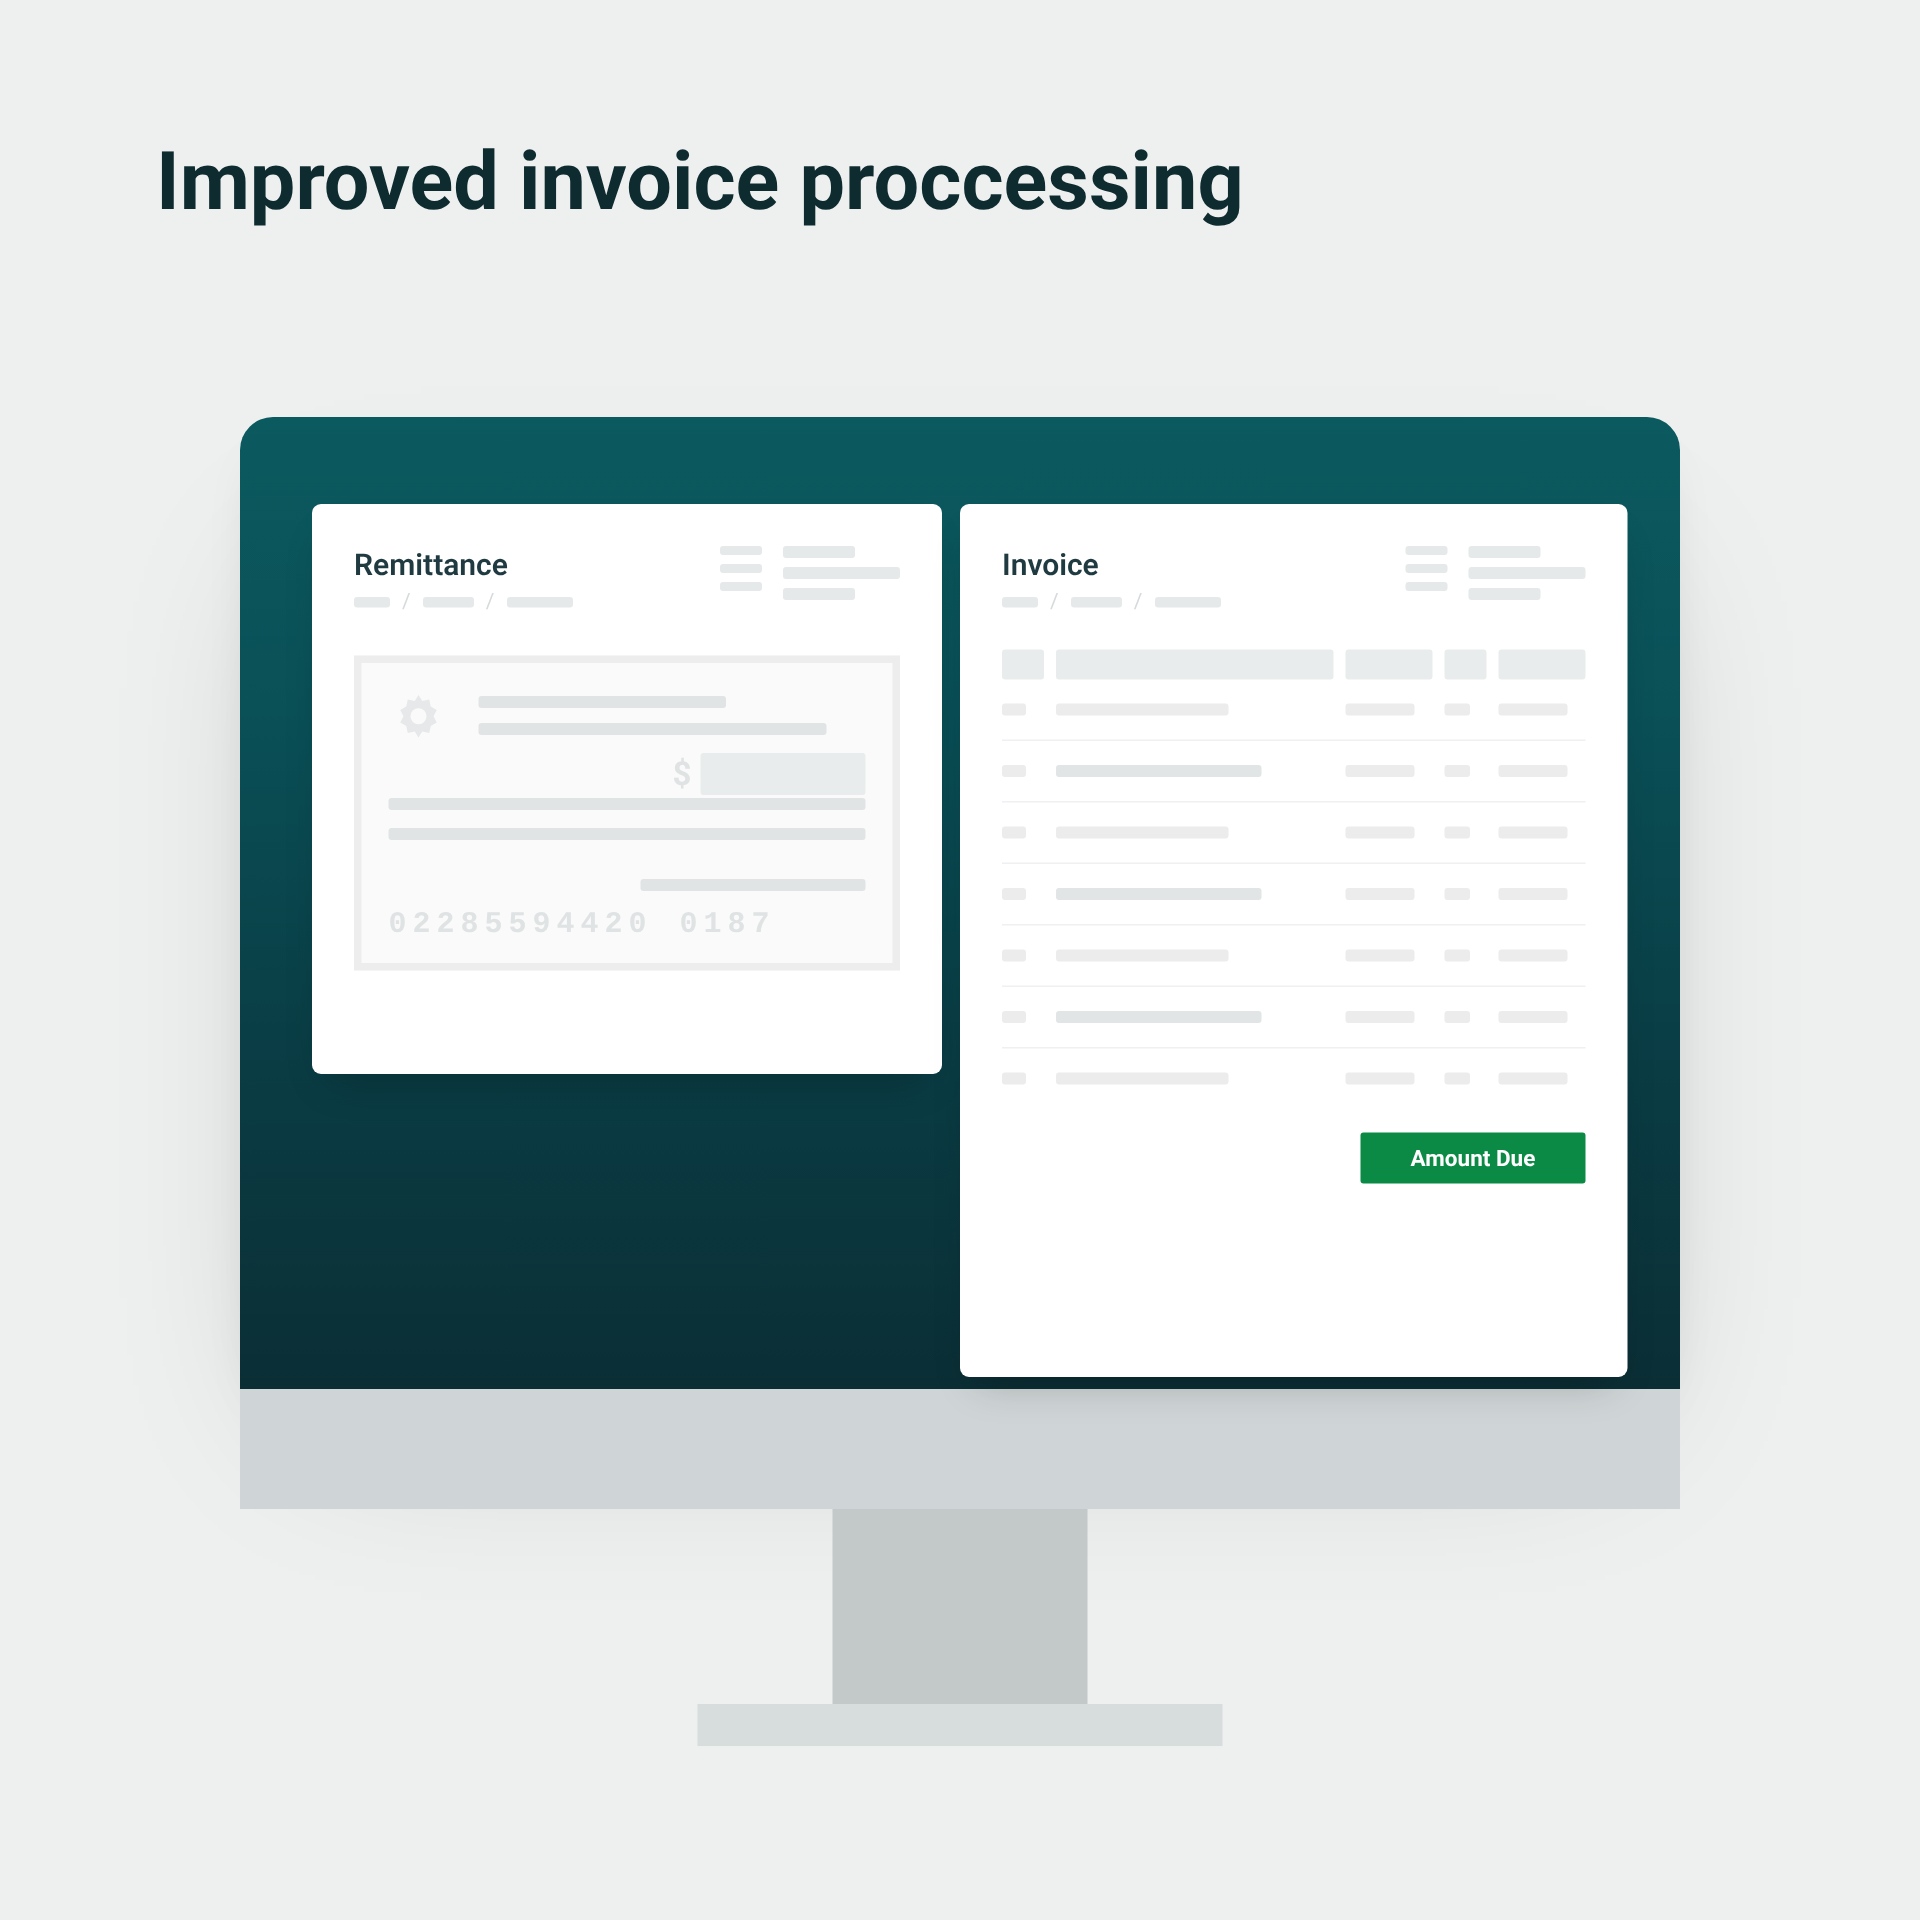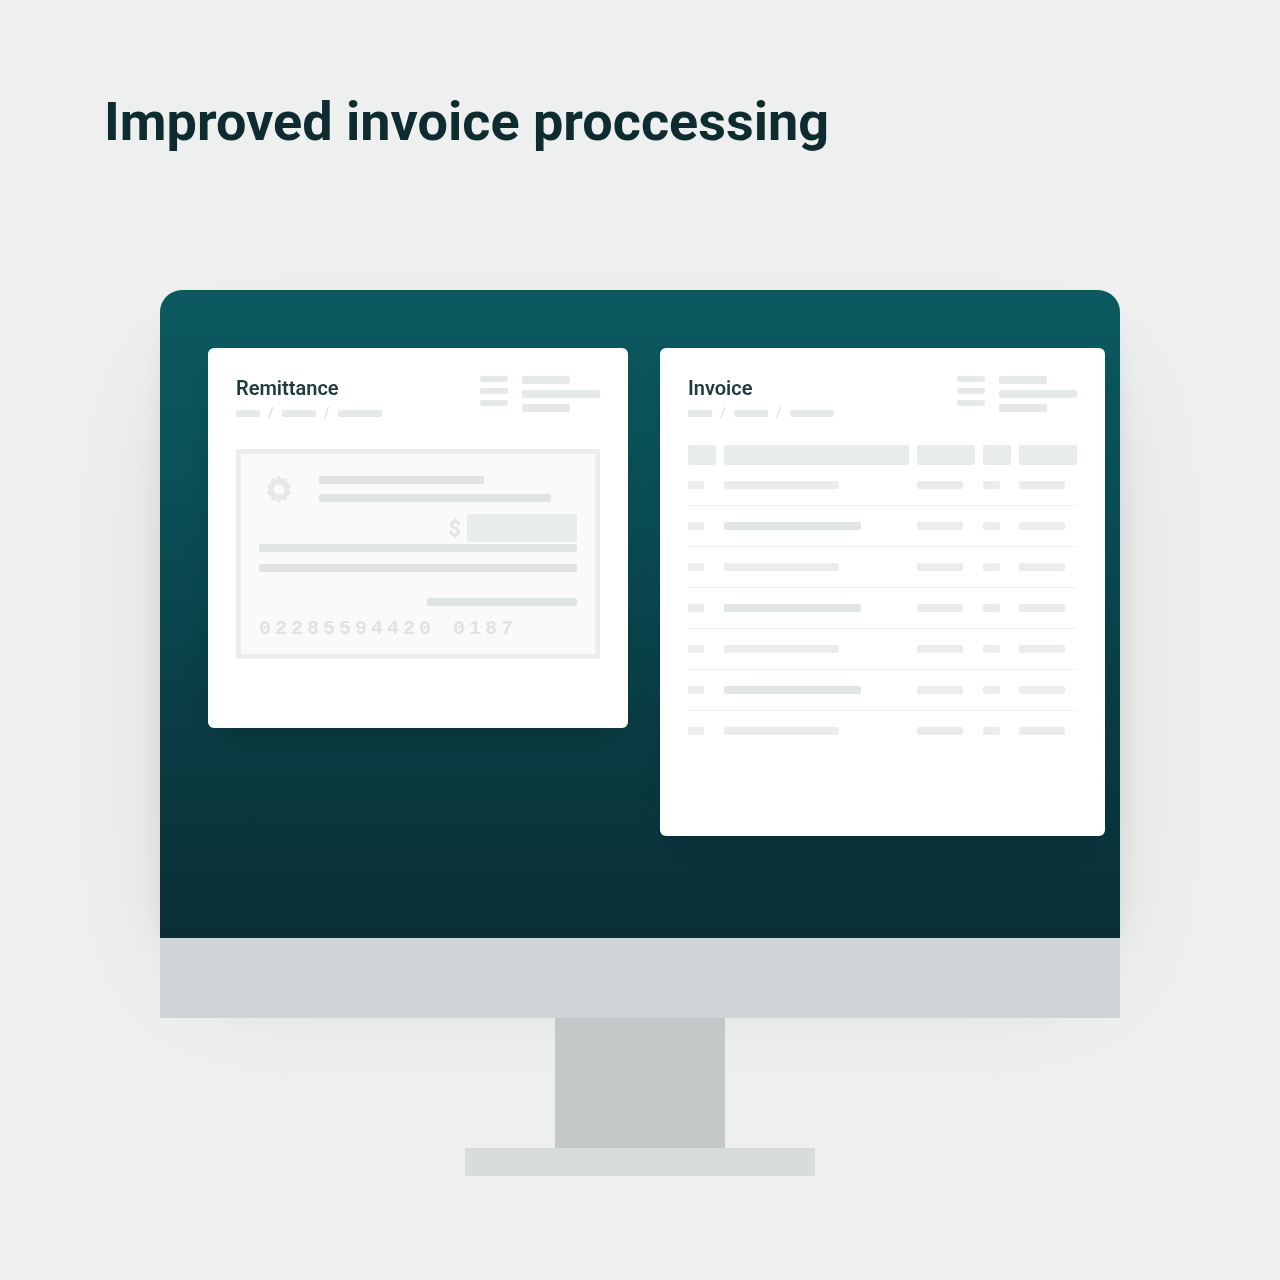--- a/index.html
+++ b/index.html
@@ -26,22 +26,21 @@
     width: 960px;
   }
   .monitor-screen {
     width: 960px;
     height: 648px;
     border-radius: 22px 22px 0 0;
     background: linear-gradient(180deg, #0b5a5f 0%, #0a5057 30%, #0a3d45 65%, #0b2e35 100%);
     box-shadow: 0 60px 120px -50px rgba(0,0,0,0.22), 0 18px 40px -20px rgba(0,0,0,0.18);
     padding: 58px 48px 0 48px;
     display: flex;
-    gap: 32px;
-    margin-top: 12px;
+    gap: 12px;
   }
   .monitor-base {
     width: 960px;
     height: 80px;
     background: #cfd5d6;
     border-radius: 0 0 0 0;
     box-shadow: 0 50px 80px -60px rgba(0,0,0,0.35);
   }
   .monitor-neck {
     width: 170px;
@@ -56,21 +55,21 @@
     margin: 0 auto;
   }
 
   .card {
     background: #ffffff;
     border-radius: 6px;
     box-shadow: 0 14px 26px -12px rgba(0,0,0,0.25);
     padding: 28px 28px 24px 28px;
   }
   .card.remittance { flex: 0 0 420px; height: 380px; }
-  .card.invoice   { flex: 0 0 445px; height: 488px; }
+  .card.invoice   { flex: 0 0 445px; height: 582px; }
 
   .card-head { display: flex; align-items: flex-start; justify-content: space-between; }
   .card-title { font-size: 20px; font-weight: 600; color: #1f3a40; }
   .head-meta { display: flex; gap: 14px; }
   .head-list { display: flex; flex-direction: column; gap: 6px; }
   .bar { background: #e6e9ea; border-radius: 2px; height: 8px; }
   .bar.s { width: 28px; height: 6px; }
   .bar.m { width: 48px; }
   .bar.l { width: 78px; }
   .date-line { display: flex; gap: 8px; align-items: center; margin-top: 10px; }
@@ -341,19 +340,22 @@
             </span>
             <span class="cell c3">
               <span class="sk"></span>
             </span>
             <span class="cell c4">
               <span class="sk"></span>
             </span>
           </div>
       </div>
 
+      <div class="amount-due-wrap">
+        <div class="amount-due">Amount Due</div>
+      </div>
     </div>
 
   </div>
   <div class="monitor-base"></div>
   <div class="monitor-neck"></div>
   <div class="monitor-foot"></div>
 </div>
 
 </body></html>

